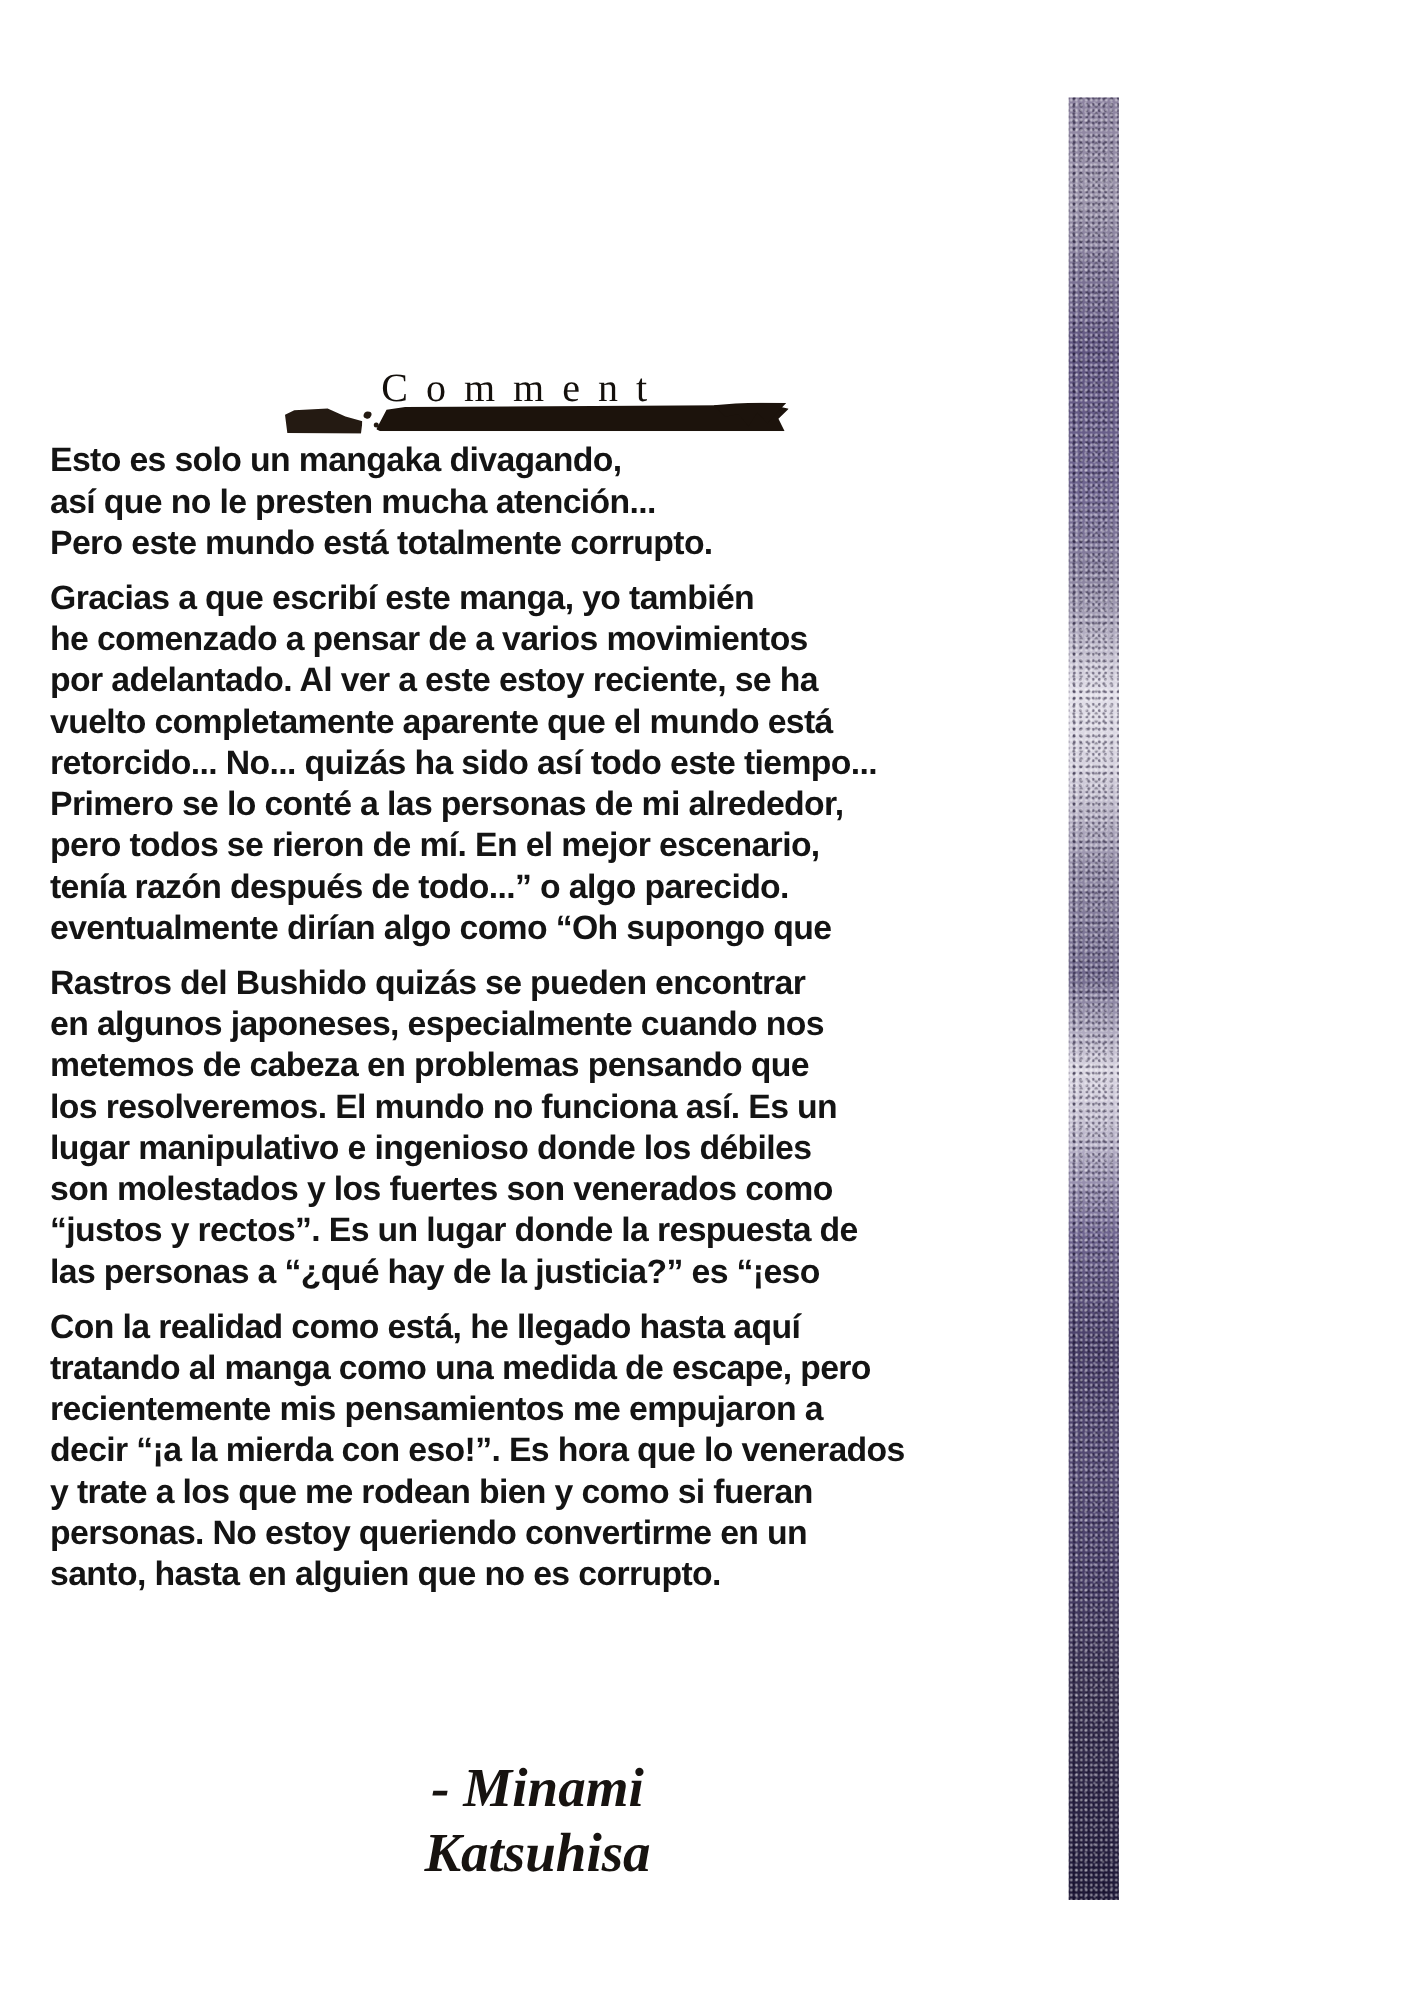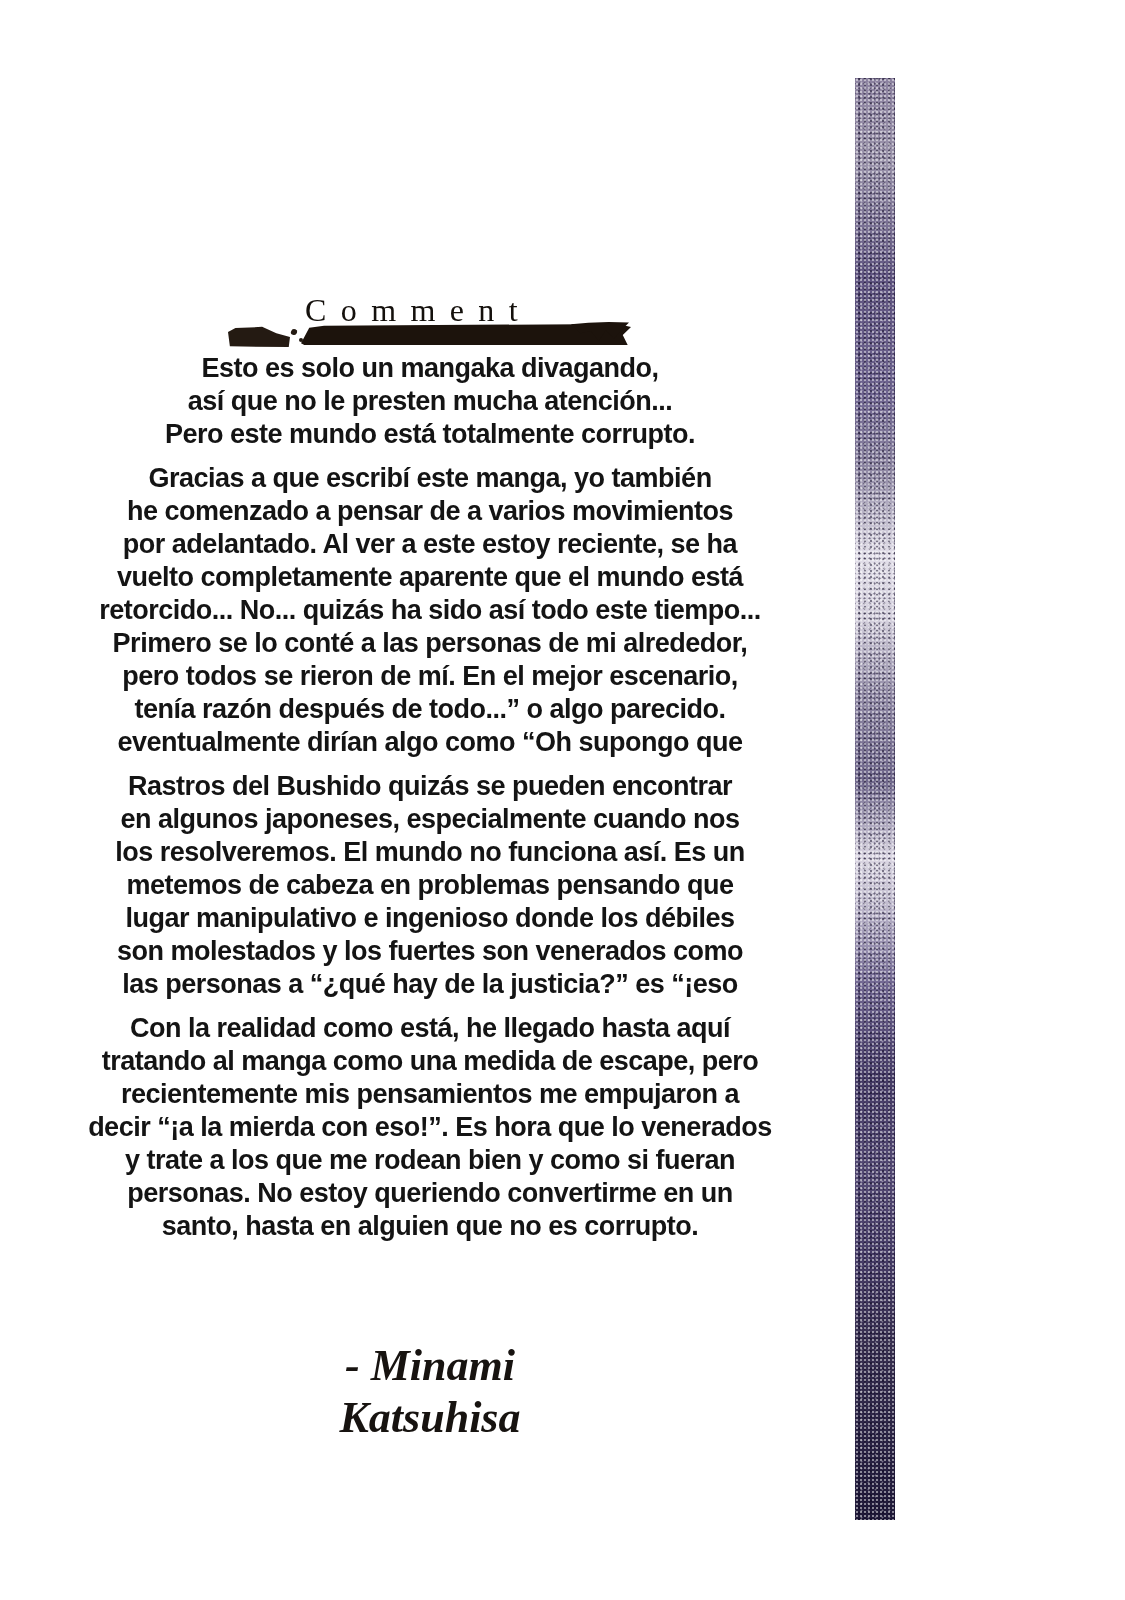--- a/index.html
+++ b/index.html
@@ -72,37 +72,36 @@
     background: #1c130c;
     clip-path: polygon(0% 12%, 30% 4%, 65% 0%, 100% 2%, 88% 40%, 74% 88%, 60% 42%, 48% 100%, 34% 48%, 16% 60%);
   }
 
   
   .comment-body {
     position: absolute;
     left: 40px;
     top: 352px;
     width: 780px;
-    text-align: center;
     color: #141414;
   }
   .paragraph {
     margin: 0 0 11px 0;
     font-size: 27px;
     line-height: 33px;
     font-weight: 700;
     letter-spacing: -0.5px;
   }
   .paragraph .line { white-space: nowrap; }
 
   
   .signature {
     position: absolute;
     left: 40px;
-    top: 1340px;
+    top: 1405px;
     width: 780px;
     text-align: center;
     font-family: "Liberation Serif", serif;
     font-style: italic;
     font-weight: 700;
     font-size: 44px;
     line-height: 52px;
     color: #171310;
   }
 
@@ -173,24 +172,25 @@
         <div class="line">vuelto completamente aparente que el mundo está</div>
         <div class="line">retorcido... No... quizás ha sido así todo este tiempo...</div>
         <div class="line">Primero se lo conté a las personas de mi alrededor,</div>
         <div class="line">pero todos se rieron de mí. En el mejor escenario,</div>
         <div class="line">tenía razón después de todo...” o algo parecido.</div>
         <div class="line">eventualmente dirían algo como “Oh supongo que</div>
       </div>
     <div class="paragraph">
         <div class="line">Rastros del Bushido quizás se pueden encontrar</div>
         <div class="line">en algunos japoneses, especialmente cuando nos</div>
+        <div class="line">metemos de cabeza en problemas pensando que</div>
         <div class="line">los resolveremos. El mundo no funciona así. Es un</div>
-        <div class="line">metemos de cabeza en problemas pensando que</div>
         <div class="line">lugar manipulativo e ingenioso donde los débiles</div>
         <div class="line">son molestados y los fuertes son venerados como</div>
+        <div class="line">“justos y rectos”. Es un lugar donde la respuesta de</div>
         <div class="line">las personas a “¿qué hay de la justicia?” es “¡eso</div>
       </div>
     <div class="paragraph">
         <div class="line">Con la realidad como está, he llegado hasta aquí</div>
         <div class="line">tratando al manga como una medida de escape, pero</div>
         <div class="line">recientemente mis pensamientos me empujaron a</div>
         <div class="line">decir “¡a la mierda con eso!”. Es hora que lo venerados</div>
         <div class="line">y trate a los que me rodean bien y como si fueran</div>
         <div class="line">personas. No estoy queriendo convertirme en un</div>
         <div class="line">santo, hasta en alguien que no es corrupto.</div>

